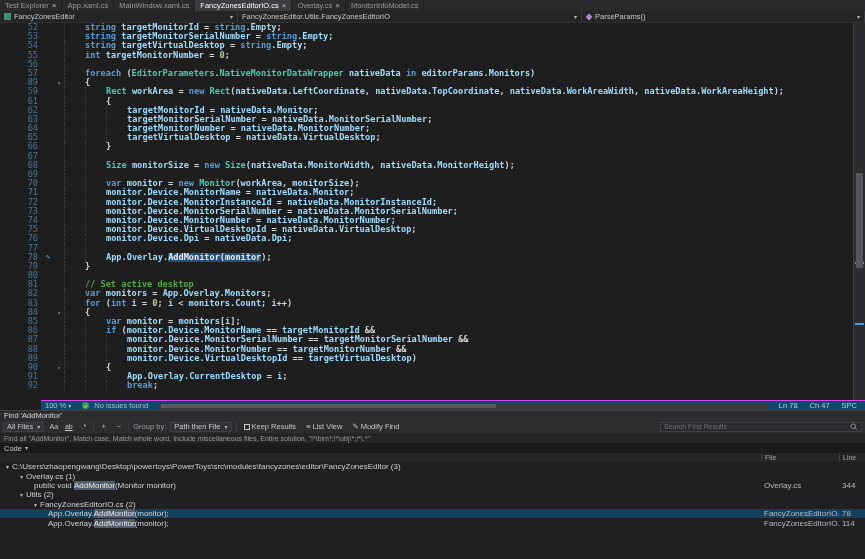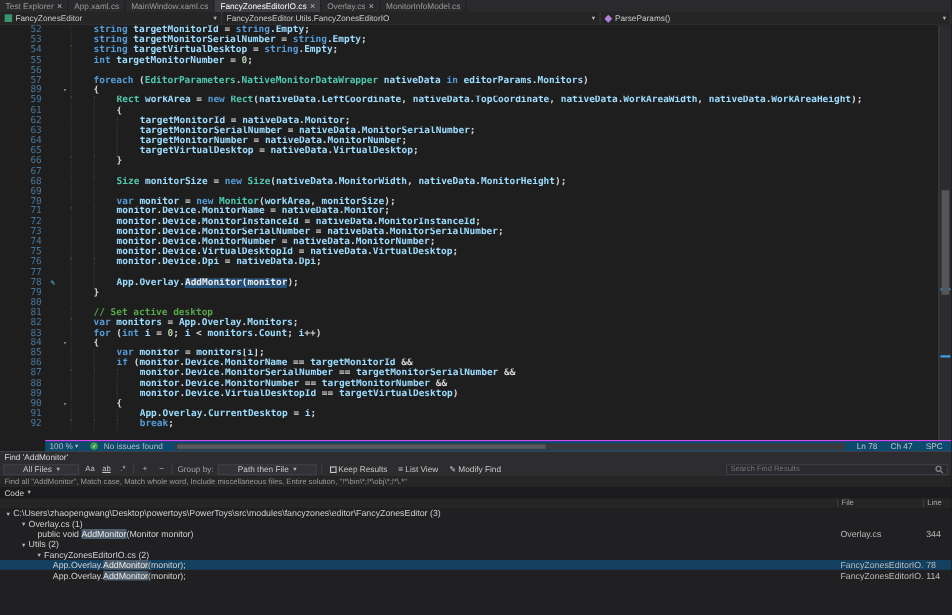--- a/index.html
+++ b/index.html
@@ -13,21 +13,21 @@
   .tab { display:flex; align-items:center; gap:3px; padding:0 5px; border-right:1px solid #202022; cursor:default; }
   .tab.active { background:#3c3c41; color:#ffffff; }
   .tclose { color:#c0c0c0; font-size:8px; line-height:8px; }
 
   
   .nav-bar { height:12px; background:#252526; display:flex; align-items:stretch;
              font-size:7.5px; color:#c8c8c8; border-bottom:1px solid #2f2f33; flex:none; }
   .nav-seg { display:flex; align-items:center; justify-content:space-between; gap:3px;
              padding:0 4px; border-right:1px solid #3a3a3e; overflow:hidden; }
   .nav-left { display:flex; align-items:center; gap:3px; overflow:hidden; white-space:nowrap; }
-  .nav-seg.s1 { width:202px; flex:none; }
+  .nav-seg.s1 { width:238px; flex:none; }
   .nav-seg.s2 { width:344px; flex:none; }
   .nav-seg.s3 { flex:1; }
   .caret { color:#b8b8b8; font-size:6px; line-height:6px; }
   .proj-icon { width:7px; height:7px; background:#37946e; flex:none; }
   .method-icon { width:6px; height:6px; background:#b180d7; transform:rotate(45deg) scale(.85); flex:none; }
 
   
   .editor { height:377px; position:relative; background:#1e1e1e; overflow:hidden; flex:none; }
   .code-lines { position:absolute; left:0; right:12px; top:0; bottom:0;
                 font-family:"DejaVu Sans Mono", monospace; font-size:8.6px; font-weight:bold; }
@@ -54,21 +54,21 @@
   .issues { color:#bdbdbd; }
   .hscroll { flex:1; height:6px; background:#3a3a3e; margin:0 6px; position:relative; }
   .hthumb { position:absolute; left:2px; top:1px; bottom:1px; width:55%; background:#5a5a5f; }
   .lninfo { display:flex; gap:12px; padding-right:4px; color:#c8c8c8;justify-content:flex-end; }
 
   
   .ftitle { height:10px; background:#2d2d30; border-top:1px solid #3f3f46; display:flex;
             align-items:center; padding:0 4px; font-size:7.5px; color:#d8d8d8; flex:none; }
   .ftoolbar { height:13px; background:#2d2d30; display:flex; align-items:center; gap:4px;
               padding:0 3px; font-size:7.5px; color:#c8c8c8; flex:none; }
-  .fdrop { border:1px solid #3f3f46; background:#333337; padding:0 17px; height:10px;
+  .fdrop { border:1px solid #3f3f46; background:#333337; padding:0 3px; height:10px;
            display:flex; align-items:center; gap:4px; }
   .fico { min-width:11px; height:10px; display:flex; align-items:center; justify-content:center;
           font-size:7px; color:#c8c8c8; }
   .fico.u { text-decoration:underline; }
   .fsep { width:1px; height:9px; background:#3f3f46; }
   .fbtn { display:flex; align-items:center; gap:2px; padding:0 3px; height:10px; }
   .box-icon { width:6px; height:6px; border:1px solid #c8c8c8; display:inline-block; }
   .glabel { color:#9f9f9f; }
   .fsearch { margin-left:auto; width:202px; height:10px; border:1px solid #3f3f46; background:#2a2a2e;
              display:flex; align-items:center; padding:0 3px; gap:2px; }

